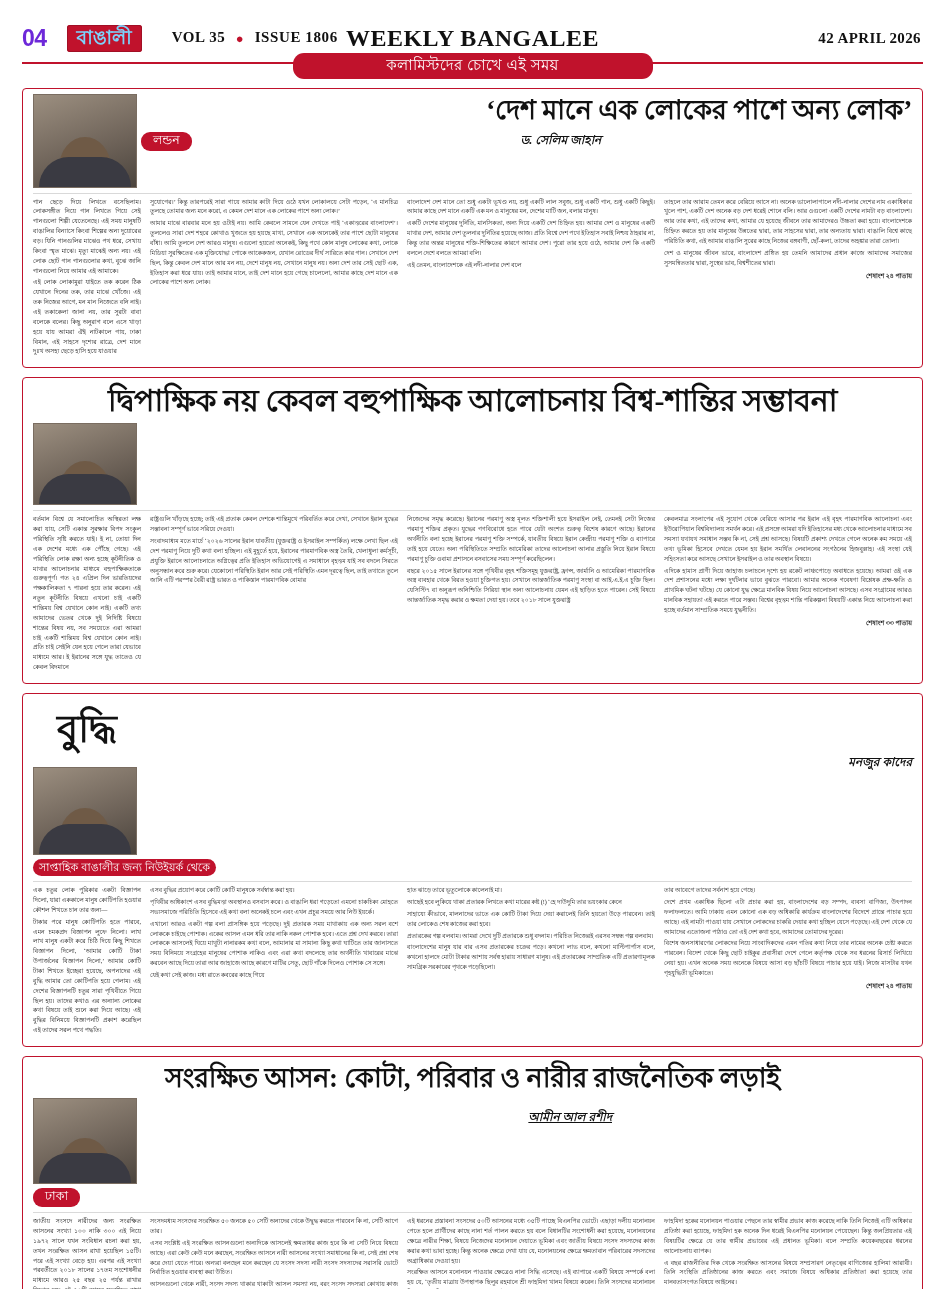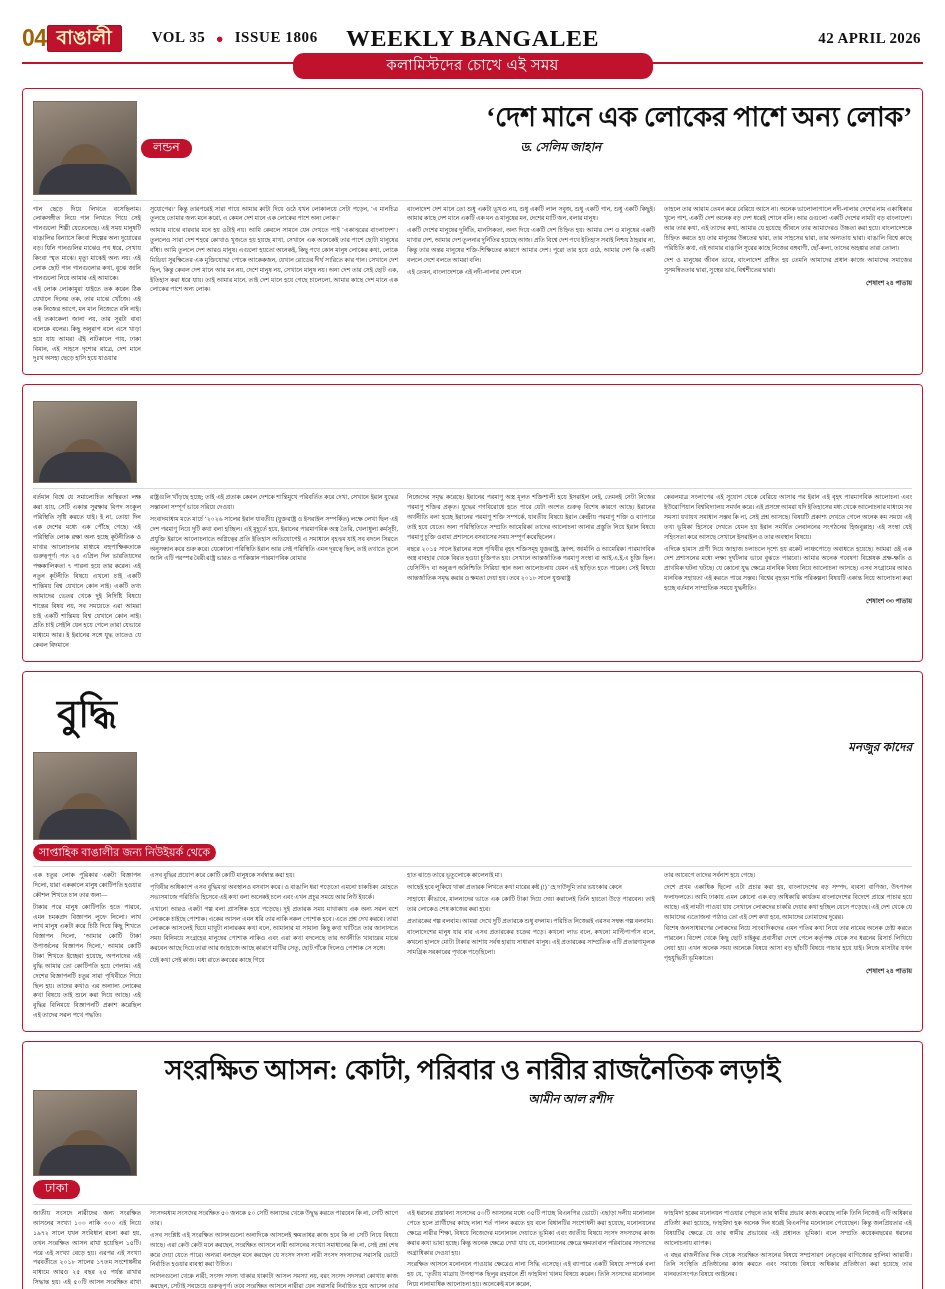--- a/index.html
+++ b/index.html
@@ -10,26 +10,26 @@
     font-family: "Liberation Serif", serif;
     color: #111;
     position: relative;
     overflow: hidden;
   }
   .page { width:945px; height:1289px; padding: 18px 22px 10px 22px; position:relative; }
 
   
   .masthead { display:flex; align-items:center; height:40px; position:relative; }
   .page-num {
-    font-size: 23px; font-weight: bold; color:#a16207;
+    font-size: 23px; font-weight: bold; color:#6d28d9;
     font-family:"Liberation Sans", sans-serif;
-    margin-right: 0; letter-spacing: -0.5px;
+    margin-right: 20px; letter-spacing: -0.5px;
   }
   .logo-box {
-    background:#c0122c; color:#fef9c3; border-radius:3px;
+    background:#c0122c; color:#7dd3fc; border-radius:3px;
     padding: 3px 10px 5px 10px; font-size:19px; line-height:1;
     font-family:"Liberation Serif", serif; font-weight:bold;
     box-shadow: inset 0 0 0 1px #a10f25;
   }
   .vol-issue {
     font-family:"Liberation Serif", serif; font-size:15px; font-weight:bold;
     letter-spacing:0.6px; margin-left:30px; white-space:nowrap;
   }
   .vol-issue .dot { color:#c0122c; font-size:13px; vertical-align:middle; margin:0 6px; }
   .weekly-title {
@@ -48,21 +48,21 @@
   .section-banner {
     background:#c0122c; color:#fff; border-radius:11px;
     padding:2px 26px 4px 26px; font-size:15px; line-height:1.3;
     font-family:"Liberation Sans", sans-serif; letter-spacing:0.3px;
     min-width:360px; text-align:center;
   }
 
   
   .article {
     border:1px solid #c0122c; border-radius:4px;
-    margin-top:9px; padding:12px 10px 8px 10px; position:relative;
+    margin-top:9px; padding:5px 10px 8px 10px; position:relative;
     background:#fff;
   }
   .art-head { display:flex; align-items:flex-start; }
   .headline {
     flex:1; text-align:right; font-family:"Liberation Serif", serif;
     font-weight:bold; font-size:27px; line-height:1.25; color:#111;
     padding-left:8px; letter-spacing:-0.2px;
   }
   .photo {
     width:100px; height:86px; background:#8a7f74;
@@ -181,20 +181,21 @@
       </div>
       <div class="col">
         <p>তাহলে তার আরাম তেমন করে বেরিয়ে আসে না। অনেক ভালোলাগালে নদী-নালার দেশের নাম একাধিকার খুলে পাশ, একটি দেশ অনেক বড় দেশ ধরেই শোনে বলি। আর ওগুলো একটি দেশের নামটা বড় বাংলাদেশ। আর তার কথা, এই তাদের কথা, আমার যে হয়েছে জীবনে তার আমাদেরও উচ্চতা করা হয়ে। বাংলাদেশকে চিহ্নিত করতে হয় তার মানুষের উন্নতের দ্বারা, তার সাহসের দ্বারা, তার অন্যতায় দ্বারা। বাঙালি বিশ্বে কাছে পরিচিতি কথা, এই আমার বাঙালি সুরের কাছে নিজের বঙ্গবাণী, ছোঁ-কলা, তাদের অহঙ্কার তারা তোলা।</p>
         <p>দেশ ও মানুষের জীবন ভারে, বাংলাদেশ প্রষ্ঠিত হয় তেমনি আমাদের প্রধান কাজে আমাদের সমাজের সুসমন্বিততার দ্বারা, সুস্থের ভাব, বিশ্বশীতের দ্বারা।</p>
         <p class="jump">শেষাংশ ২৪ পাতায়</p>
       </div>
     </div>
   </div>
 
   <div class="article art2">
+    <div class="big-head">দ্বিপাক্ষিক নয় কেবল বহুপাক্ষিক আলোচনায় বিশ্ব-শান্তির সম্ভাবনা</div>
     <div class="art-head" style="margin-top:4px">
       <div class="art1-left">
         <div class="photo">
           <div class="bg"></div>
             <div class="face"></div>
             <div class="shoulders"></div>
         </div>
       </div>
     </div>
     <div class="hdr-sep"></div>
@@ -272,21 +273,21 @@
           <div class="bg"></div>
             <div class="face"></div>
             <div class="shoulders"></div>
         </div>
         <div class="byline-row">
           <div class="place-tag">ঢাকা</div>
         </div>
       </div>
       <div style="flex:1; display:flex;">
         <div style="flex:1"></div>
-        <div class="author right" style="margin-right:300px;">আমীন আল রশীদ</div>
+        <div class="author right" style="margin-top:10px; margin-right:300px;text-decoration:underline;">আমীন আল রশীদ</div>
       </div>
     </div>
     <div class="hdr-sep"></div>
     <div class="flow">
       <div class="side-col">
         <p>জাতীয় সংসদে নারীদের জন্য সংরক্ষিত আসনের সংখ্যা ১০০ নাকি ৩০০ এই নিয়ে ১৯৭২ সালে যখন সংবিধান রচনা করা হয়, তখন সংরক্ষিত আসন রাখা হয়েছিল ১৫টি। পরে এই সংখ্যা বেড়ে হয়। এরপর এই সংখ্যা পরবর্তীতে ২০১৮ সালের ১৭তম সংশোধনীর মাধ্যমে আরও ২৫ বছর ২৫ পর্যন্ত রাখার সিদ্ধান্ত হয়। এই ৫০টি আসন সংরক্ষিত রাখা হয়েছে।</p>
 
       </div>
       <div class="col">
         <p>সংসদমধ্যম সংসদের সংরক্ষিত ৫০ জনকে ৫০ সেটি অন্যদের থেকে উদ্বুদ্ধ করতে পারবেন কি না, সেটি আগে তার।</p>

